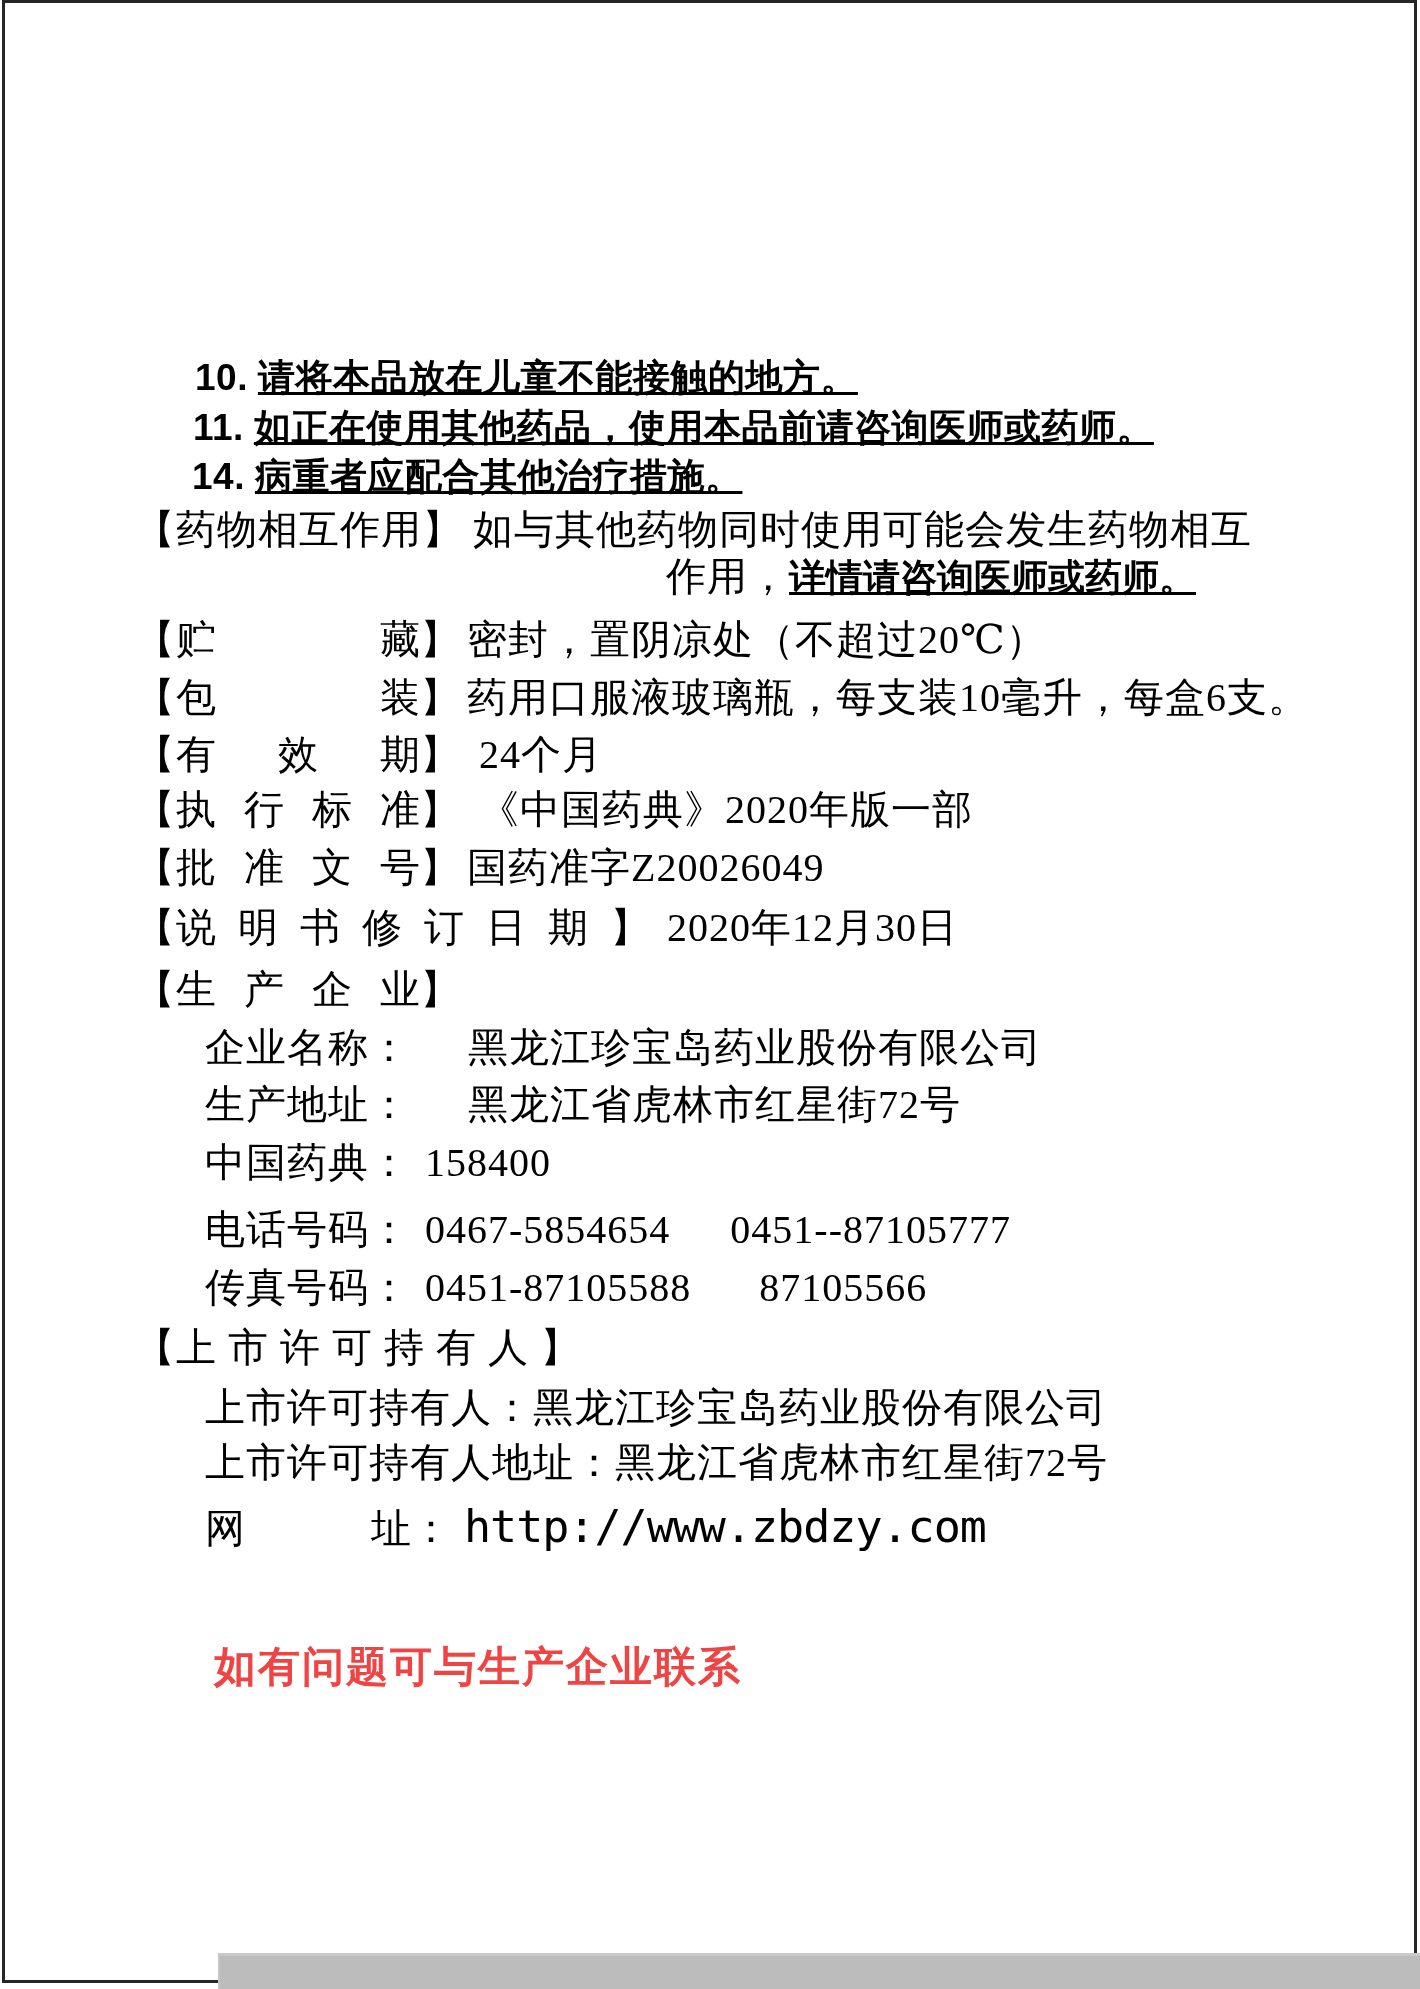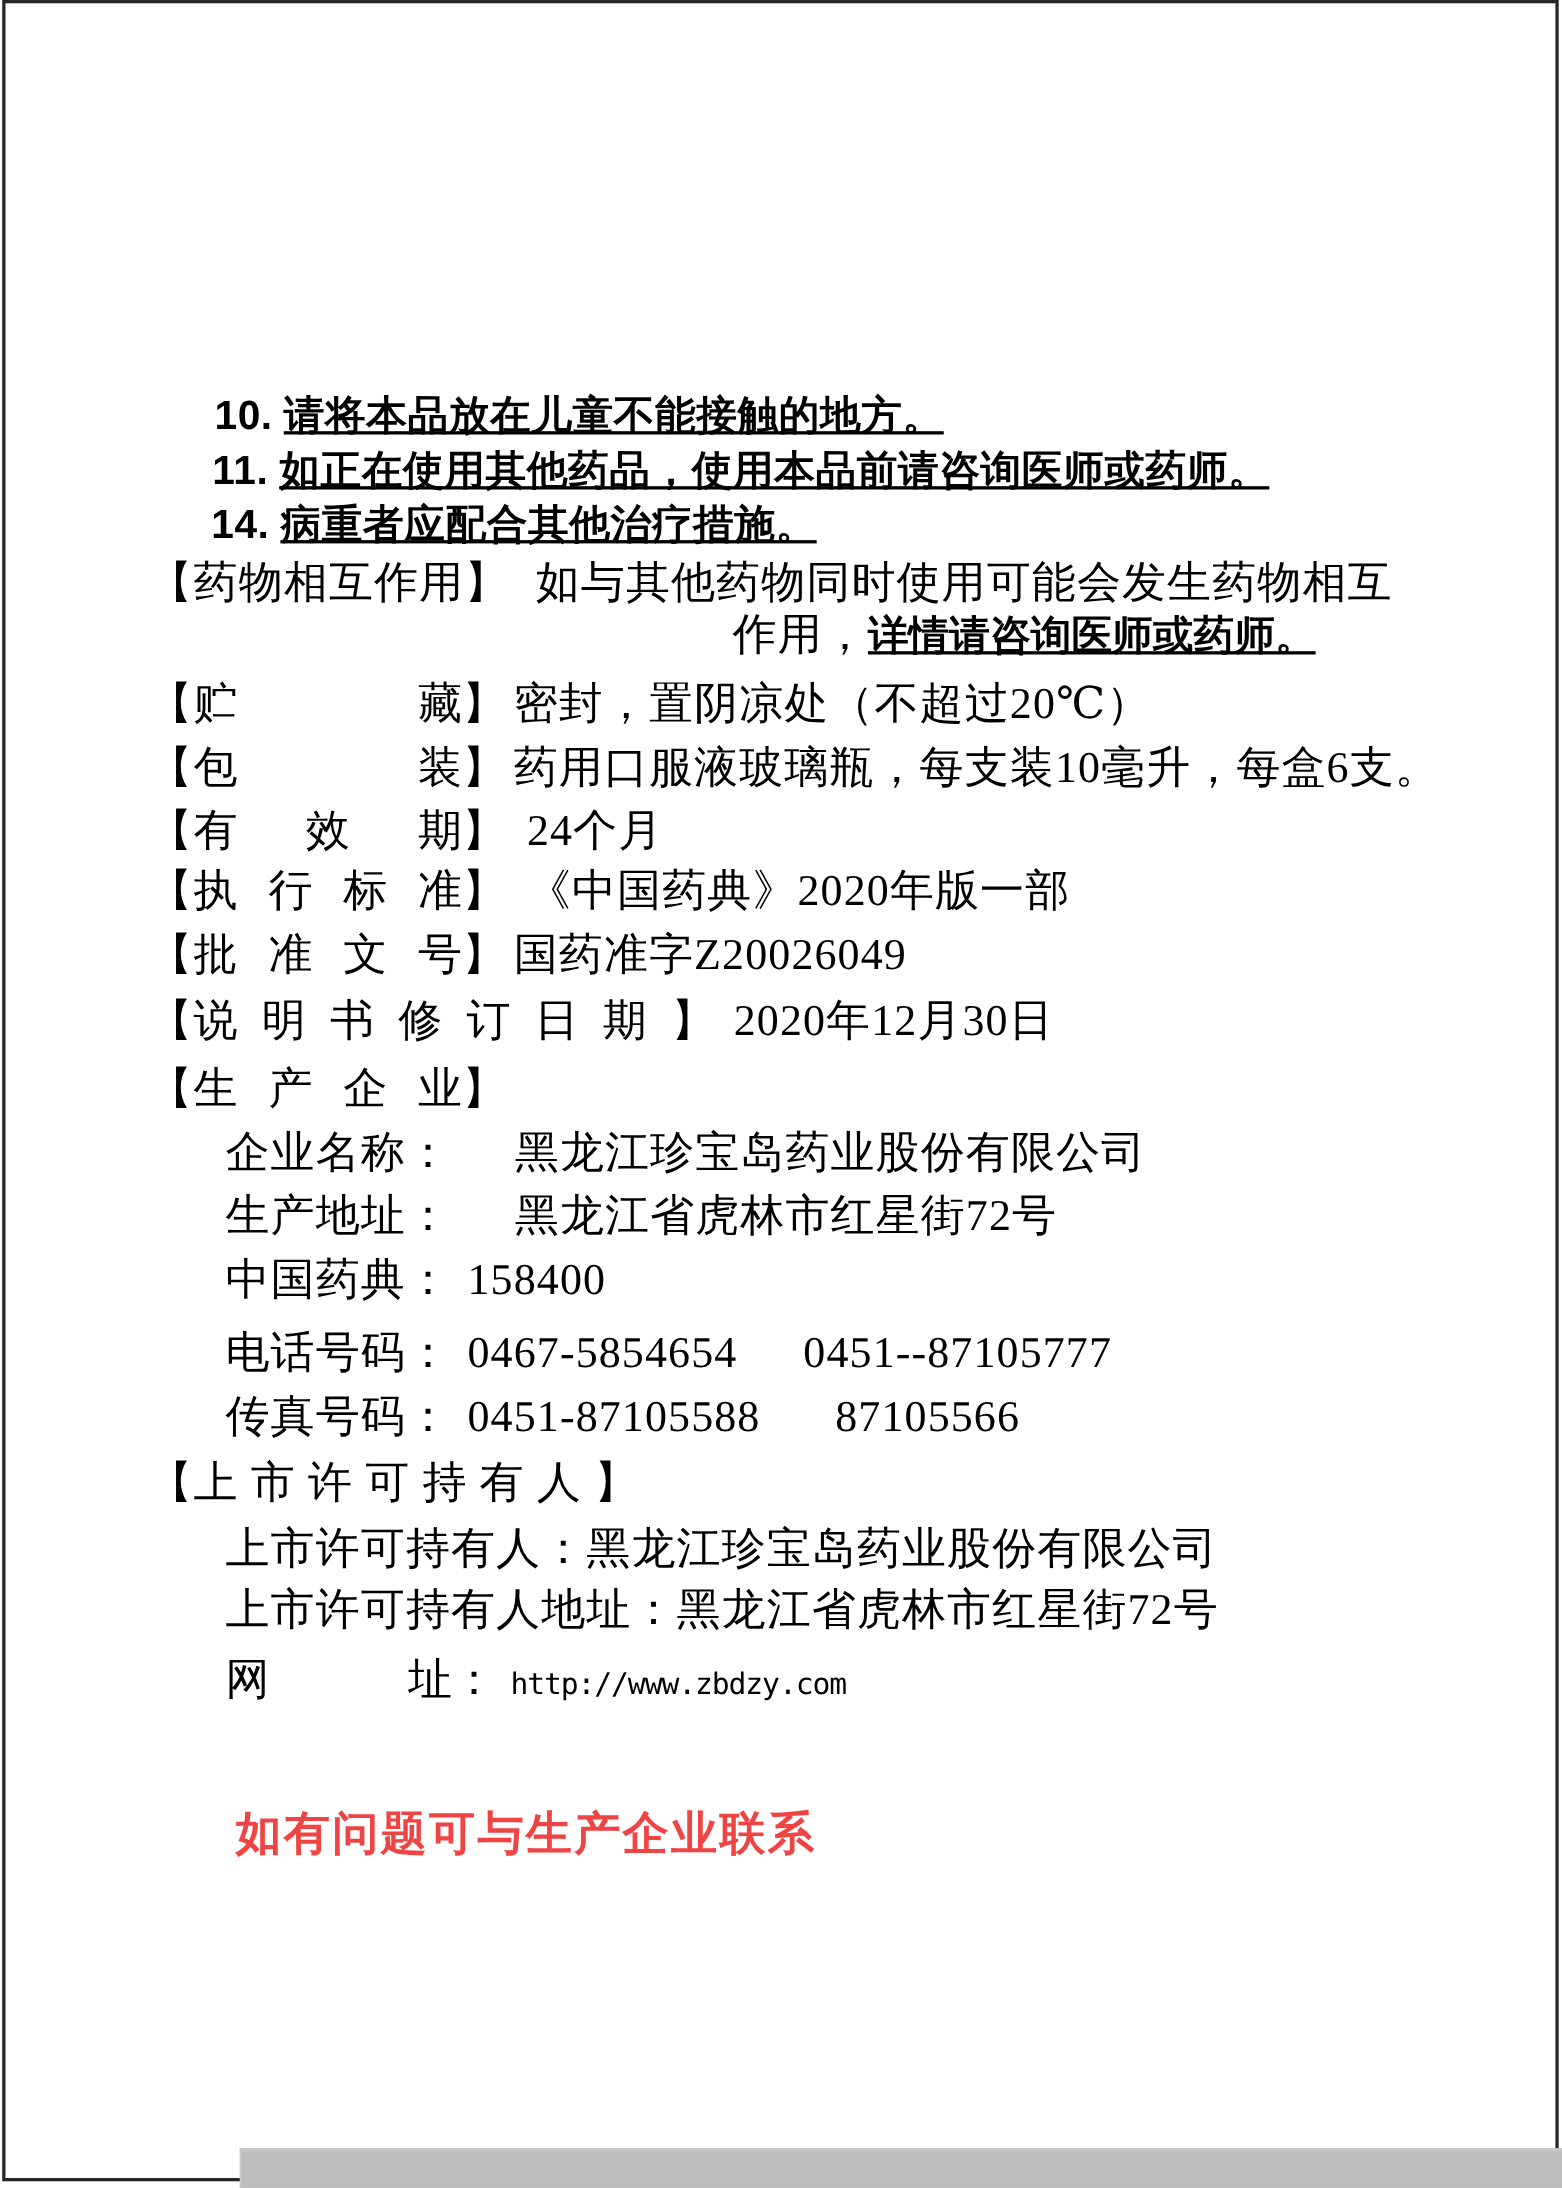--- a/index.html
+++ b/index.html
@@ -30,21 +30,21 @@
     vertical-align:baseline;letter-spacing:0;
   }
   .spaced7{letter-spacing:22px;}
   .spaced-mah{letter-spacing:12px;}
   .emph-sans{
     font-family:"Liberation Sans","DejaVu Sans",sans-serif;
     font-weight:700;font-size:37px;letter-spacing:0;text-decoration:underline;
   }
   .url{
     font-family:"DejaVu Sans Mono","Liberation Mono",monospace;
-    font-size:27px;letter-spacing:-1px;
+    font-size:45px;letter-spacing:-1px;
   }
   .footer-heading{
     position:absolute;left:214px;top:1641px;
     font-family:"Liberation Sans","DejaVu Sans",sans-serif;
     font-weight:700;font-size:42px;line-height:52px;letter-spacing:2px;
     white-space:pre;color:#ef4444;
   }
   .gray-bar{
     position:absolute;left:218px;top:1953px;width:1202px;height:36px;
     background:#bcbcbc;border-top:3px solid #c9c9c9;border-left:2px solid #c6c6c6;
@@ -53,21 +53,21 @@
 </style>
 </head>
 <body>
 
 <div class="page-border"></div>
 
 <div class="line bold-item" style="top:354px;left:195px"><span>10.</span><span class="ptext">请将本品放在儿童不能接触的地方。</span></div>
 <div class="line bold-item" style="top:404px;left:193px"><span>11.</span><span class="ptext">如正在使用其他药品，使用本品前请咨询医师或药师。</span></div>
 <div class="line bold-item" style="top:453px;left:192px"><span>14.</span><span class="ptext">病重者应配合其他治疗措施。</span></div>
 
-<div class="line" style="top:506px;left:135px"><span>【</span><span>药物相互作用</span><span>】</span><span style="margin-left:24px">如与其他药物同时使用可能会发生药物相互</span></div>
+<div class="line" style="top:506px;left:135px"><span>【</span><span>药物相互作用</span><span>】</span><span style="margin-left:10px">如与其他药物同时使用可能会发生药物相互</span></div>
 <div class="line" style="top:553px;left:666px"><span>作用，</span><span class="emph-sans">详情请咨询医师或药师。</span></div>
 
 <div class="line" style="top:616px;left:135px"><span>【</span><span class="jlabel">贮藏</span><span>】</span><span style="margin-left:6px">密封，置阴凉处（不超过20℃）</span></div>
 <div class="line" style="top:674px;left:135px"><span>【</span><span class="jlabel">包装</span><span>】</span><span style="margin-left:6px">药用口服液玻璃瓶，每支装10毫升，每盒6支。</span></div>
 <div class="line" style="top:731px;left:135px"><span>【</span><span class="jlabel">有效期</span><span>】</span><span style="margin-left:18px">24个月</span></div>
 <div class="line" style="top:786px;left:135px"><span>【</span><span class="jlabel">执行标准</span><span>】</span><span style="margin-left:18px">《中国药典》2020年版一部</span></div>
 <div class="line" style="top:844px;left:135px"><span>【</span><span class="jlabel">批准文号</span><span>】</span><span style="margin-left:6px">国药准字Z20026049</span></div>
 <div class="line" style="top:904px;left:135px"><span>【</span><span class="spaced7">说明书修订日期</span><span>】</span><span style="margin-left:16px">2020年12月30日</span></div>
 
 <div class="line" style="top:966px;left:135px"><span>【</span><span class="jlabel">生产企业</span><span>】</span></div>

